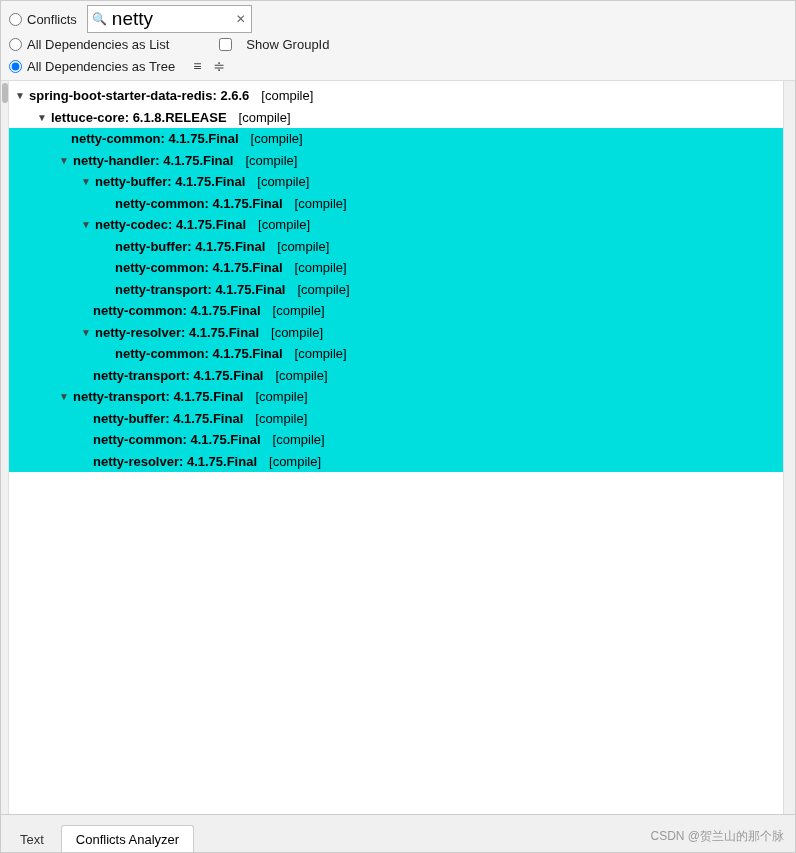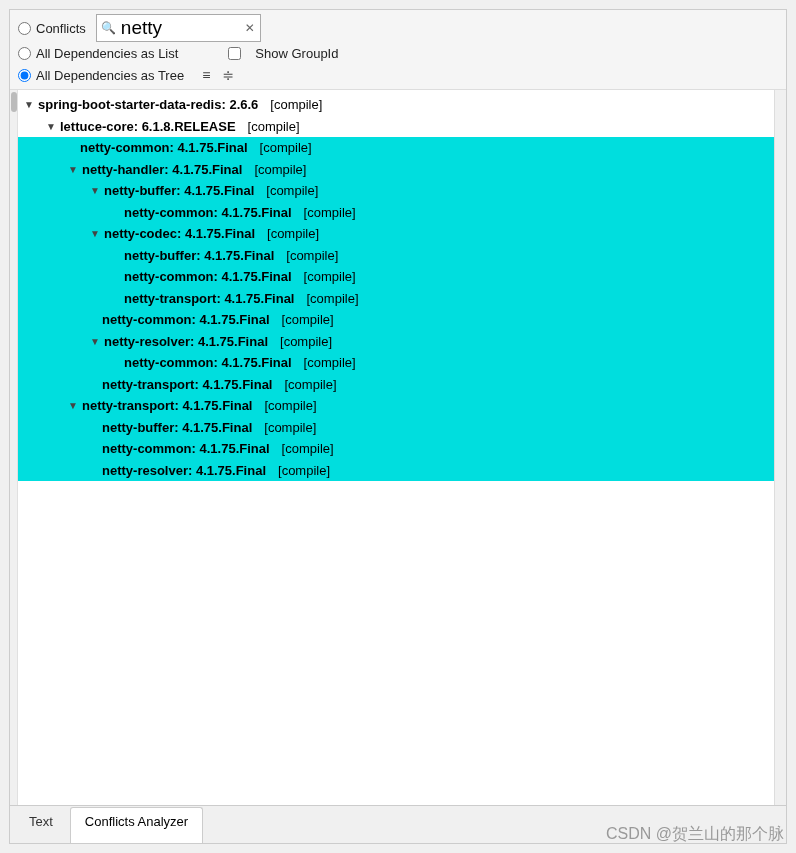--- a/index.html
+++ b/index.html
@@ -13,21 +13,21 @@
       display: flex;
       flex-direction: column;
     }
 
     .main-panel {
       display: flex;
       flex-direction: column;
       flex: 1;
       background: #fff;
       border: 1px solid #ccc;
-      margin: 9px;
+      margin: 0;
       overflow: hidden;
     }
 
     .toolbar {
       background: #f5f5f5;
       border-bottom: 1px solid #ddd;
       padding: 4px 8px;
       display: flex;
       flex-direction: column;
       gap: 4px;
@@ -164,20 +164,21 @@
       color: #000;
       font-weight: normal;
       padding-left: 12px;
     }
 
     .bottom-tabs {
       display: flex;
       border-top: 1px solid #ccc;
       background: #f0f0f0;
       height: 38px;
+      align-items: flex-end;
       padding: 0 4px;
     }
 
     .tab {
       padding: 6px 14px;
       font-size: 13px;
       cursor: pointer;
       border: 1px solid transparent;
       border-bottom: none;
       background: #f0f0f0;
@@ -193,21 +194,21 @@
       border-color: #ccc;
       border-bottom-color: #fff;
       color: #000;
       font-weight: 500;
     }
 
     .watermark {
       position: absolute;
       bottom: 8px;
       right: 12px;
-      font-size: 16px;
+      font-size: 12px;
       color: #999;
     }
 
     .scrollbar-track {
       width: 12px;
       background: #f0f0f0;
       border-left: 1px solid #ddd;
     }
 
     .content-area {

